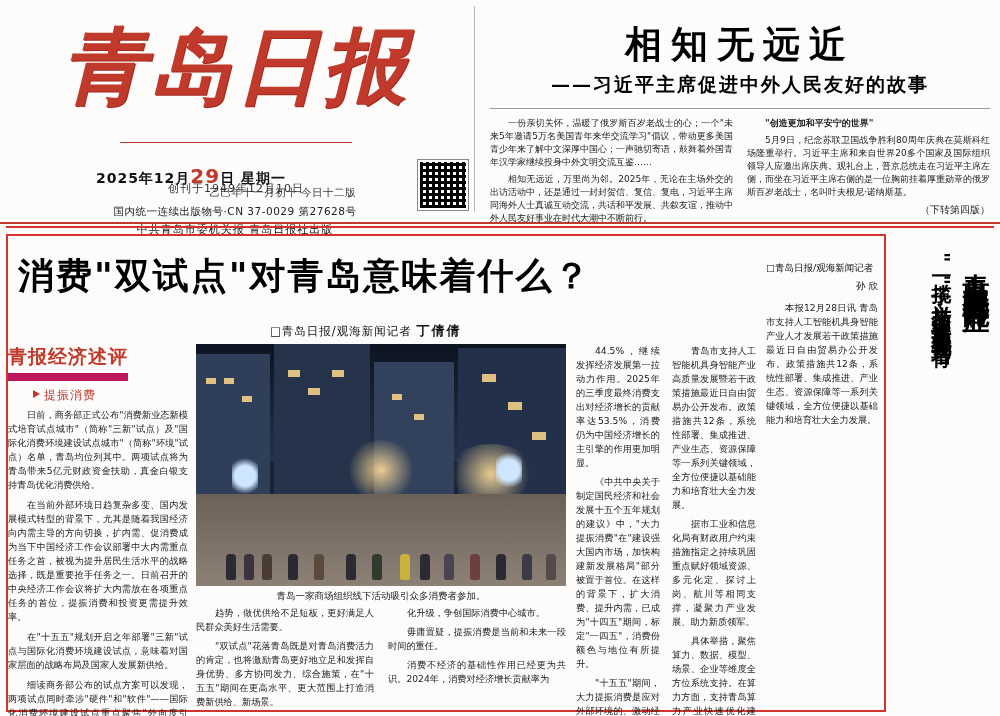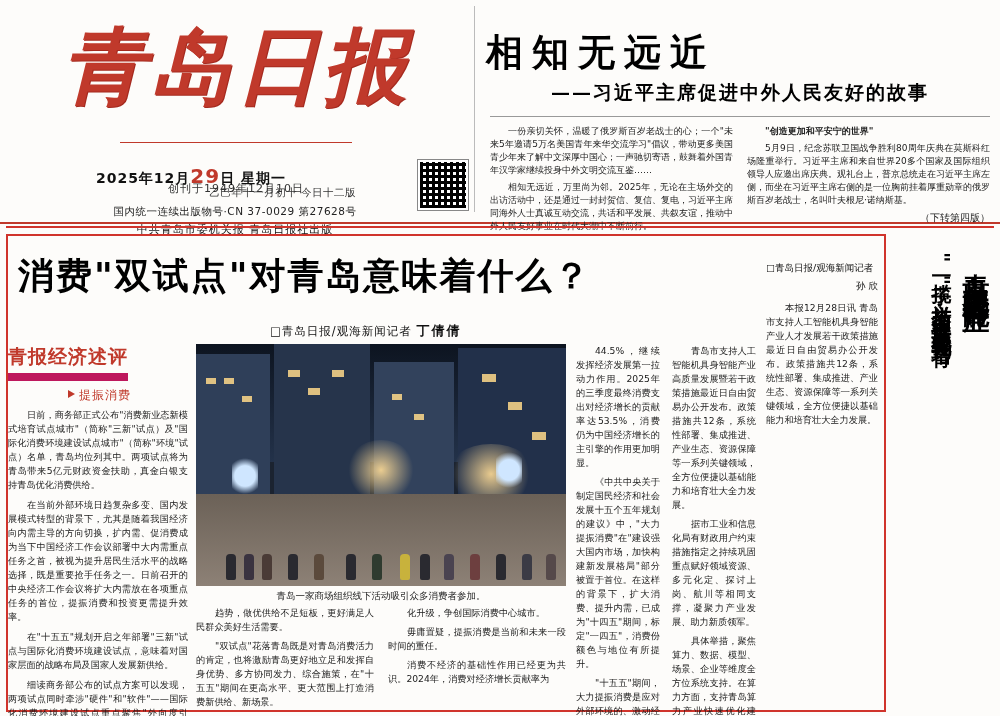--- a/index.html
+++ b/index.html
@@ -65,23 +65,23 @@
   .mh-org{
     position:absolute;left:0;top:222px;width:470px;text-align:center;
     font-size:11px;color:#111;letter-spacing:1px;
   }
 
   .mh-divider{position:absolute;left:474px;top:6px;width:1px;height:206px;background:#bbb;}
 
   
   .mh-right{position:absolute;left:486px;top:6px;width:508px;height:208px;}
   .hl1{
-    text-align:left;font-family:"DejaVu Serif","Liberation Serif",serif;
+    text-align:center;font-family:"DejaVu Serif","Liberation Serif",serif;
     font-weight:bold;font-size:37px;letter-spacing:9px;line-height:44px;color:#000;
-    margin-top:24px;
+    margin-top:16px;
   }
   .hl2{
     text-align:center;font-family:"DejaVu Serif","Liberation Serif",serif;
     font-weight:bold;font-size:19px;letter-spacing:2px;color:#000;margin-top:6px;
   }
   .mh-rule{height:1px;background:#999;margin:10px 4px 8px 4px;}
   .mh-cols{display:flex;gap:14px;padding:0 4px;}
   .mh-col{width:50%;}
   .mh-col p{
     margin:0 0 4px 0;font-size:9px;line-height:13px;text-align:justify;color:#222;
@@ -111,21 +111,21 @@
   .col1{position:absolute;left:8px;top:344px;width:180px;height:360px;}
   .rev-box{
     width:176px;height:56px;position:relative;margin-bottom:8px;
   }
   .rev-title{
     color:#c0392b;font-family:"DejaVu Serif","Liberation Serif",serif;
     font-weight:bold;font-size:19px;letter-spacing:1px;
     border-bottom:8px solid #be185d;padding-bottom:3px;display:inline-block;
   }
   .rev-sub{
-    margin-top:6px;font-size:12px;color:#c0392b;letter-spacing:1px;padding-left:60px;
+    margin-top:6px;font-size:12px;color:#c0392b;letter-spacing:1px;padding-left:25px;
   }
   .rev-sub:before{
     content:"";display:inline-block;width:0;height:0;
     border-left:7px solid #c0392b;border-top:4px solid transparent;border-bottom:4px solid transparent;
     margin-right:4px;vertical-align:1px;
   }
   .col1 p{
     margin:0 0 6px 0;font-size:9.2px;line-height:14px;text-align:justify;color:#1a1a1a;
     text-indent:19px;
   }

